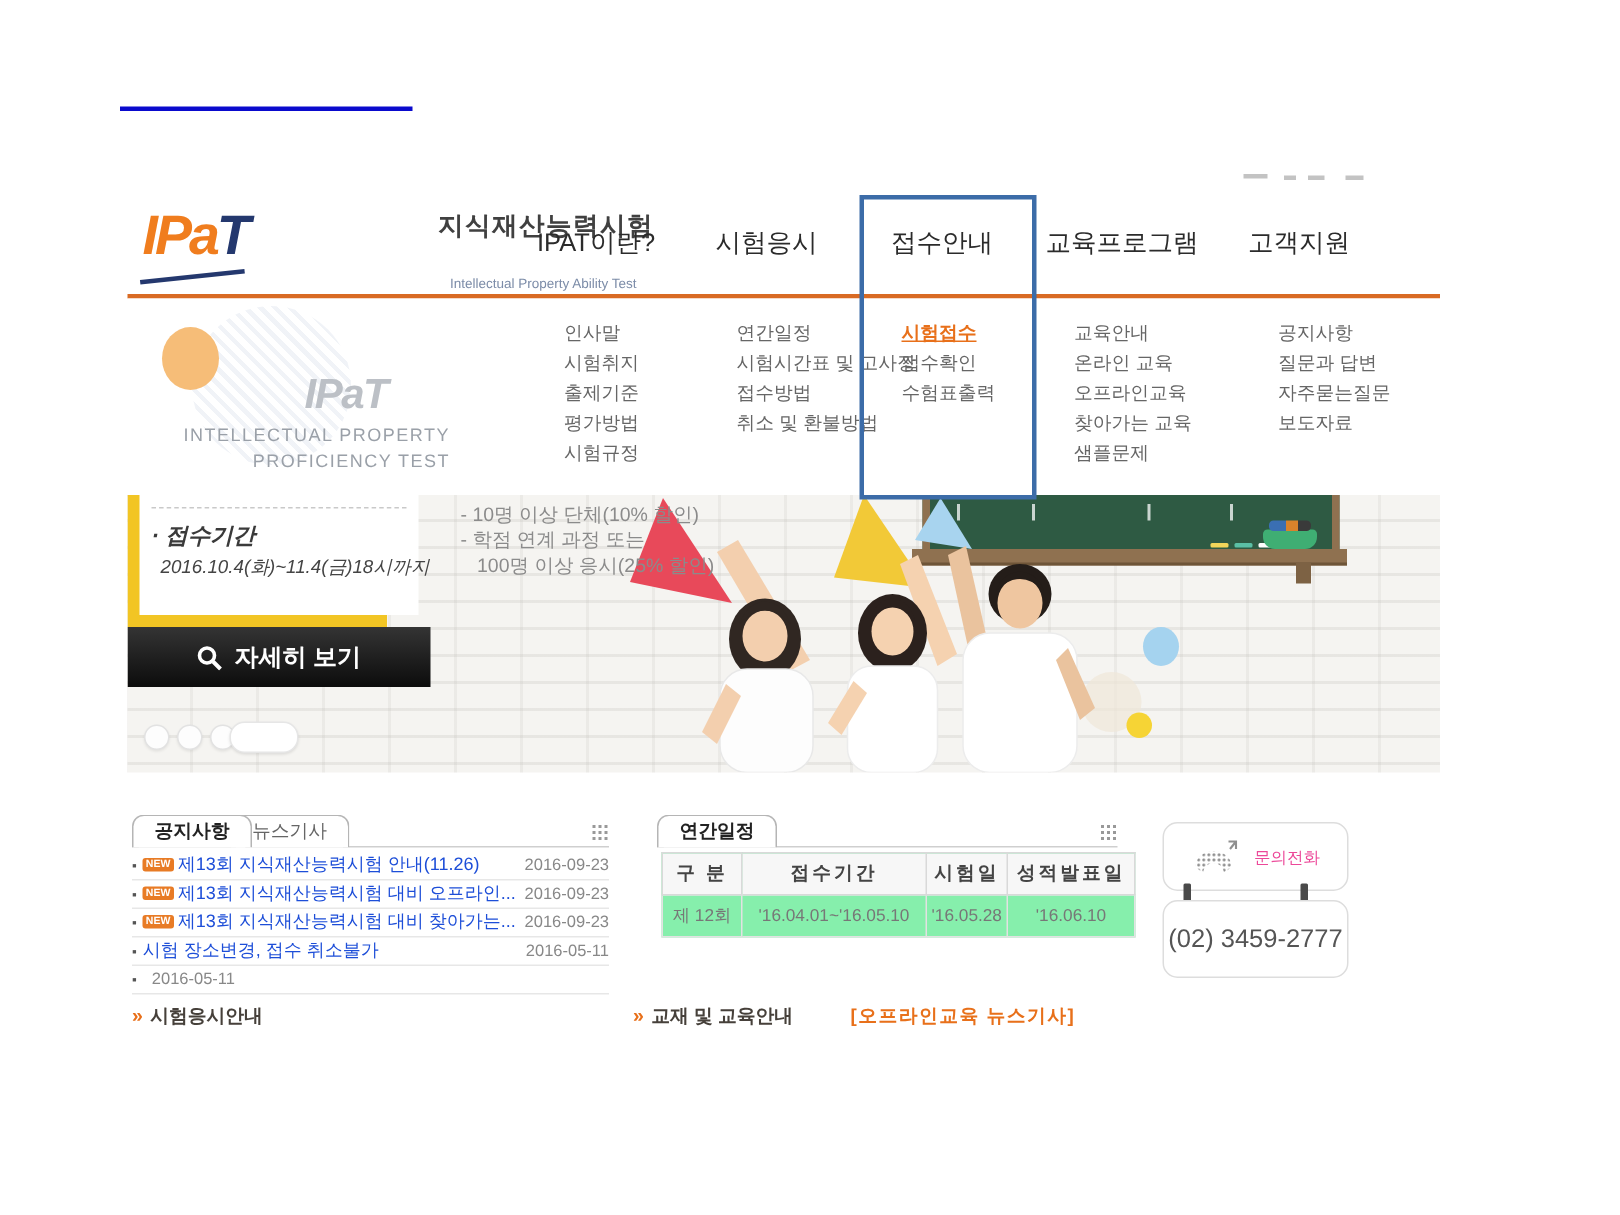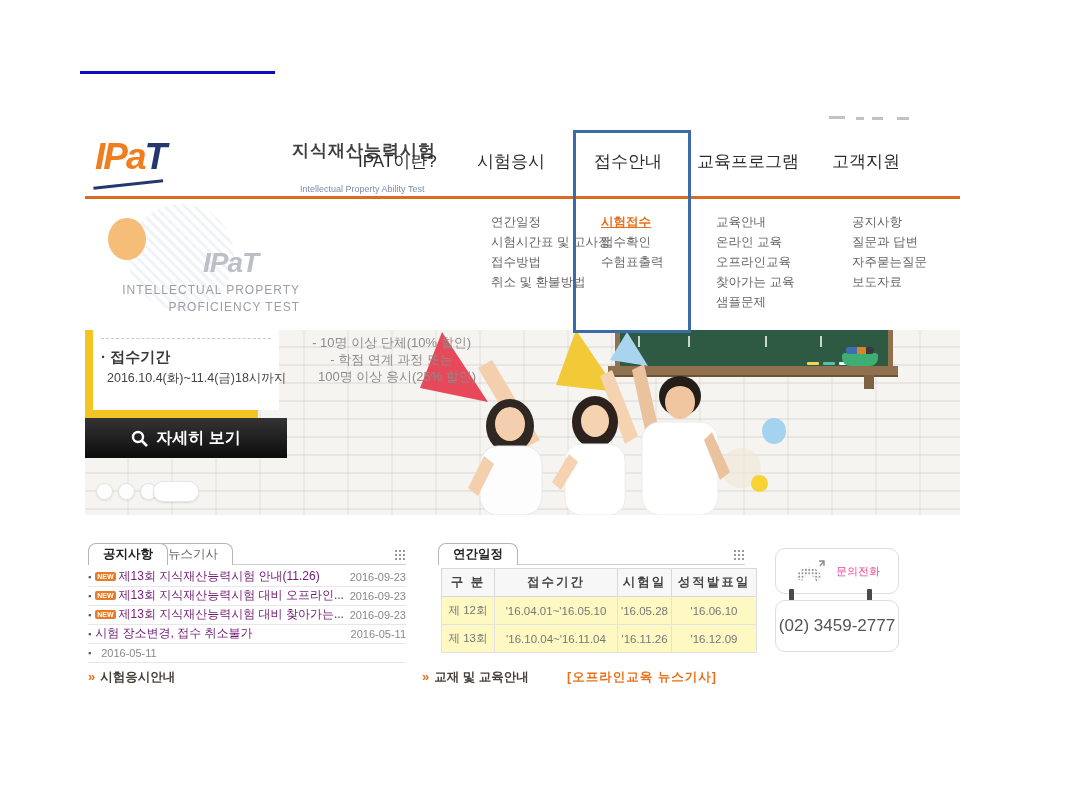--- a/index.html
+++ b/index.html
@@ -34,28 +34,28 @@
   .mm-item{display:block;font-size:12.5px;color:#666;line-height:20px;height:20px;cursor:pointer;white-space:nowrap;}
   .mm-item.active{color:#e8701a;text-decoration:underline;font-weight:bold;}
   .blue-box{left:573px;top:130px;width:112px;height:197px;border:3px solid #3c6ca8;background:transparent;}
 
   
   .banner{left:85px;top:330px;width:875px;height:185px;overflow:hidden;
     background:
       repeating-linear-gradient(to bottom,rgba(0,0,0,0) 0 16px,rgba(190,188,182,.25) 16px 18px),
       repeating-linear-gradient(to right,rgba(0,0,0,0) 0 42px,rgba(190,188,182,.18) 42px 44px),
       #f5f4f1;}
-  .yellow-box{left:0;top:0;width:173px;height:88px;background:#f2c524;}
+  .yellow-box{left:0;top:0;width:173px;height:88px;background:#f2c524;font-style:italic;}
   .yellow-inner{position:absolute;left:8px;top:0;width:186px;height:80px;background:#fff;}
   .dotted-sep{position:absolute;left:8px;top:8px;width:170px;border-top:1px dashed #c9c9c9;}
   .period-label{position:absolute;left:8px;top:18px;font-size:15px;font-weight:bold;color:#3a3a3a;}
   .period-value{position:absolute;left:14px;top:40px;font-size:12.5px;color:#444;white-space:nowrap;}
   .detail-btn{left:0;top:88px;width:202px;height:40px;background:linear-gradient(#343434,#0c0c0c);
     color:#fff;font-size:16px;font-weight:bold;display:flex;align-items:center;justify-content:center;gap:8px;cursor:pointer;}
-  .promo{left:222px;top:4px;font-size:13px;color:#8b8b8b;line-height:17px;white-space:nowrap;text-align:center;}
+  .promo{left:222px;top:4px;font-size:13px;color:#8b8b8b;line-height:17px;white-space:nowrap;}
   .promo .indent{padding-left:11px;}
 
   
   .board{left:530px;top:0;width:268px;height:37px;background:#2e5a43;border-left:5px solid #8f7150;border-right:5px solid #8f7150;}
   .board-tray{left:523px;top:36px;width:290px;height:9px;background:#8f7150;border-bottom:2px solid #6e5538;}
   .board-leg{left:779px;top:45px;width:10px;height:14px;background:#7d6244;}
   .chalk-mark{width:2px;height:11px;background:rgba(255,255,255,.75);top:6px;}
   .chalk-piece{width:12px;height:3px;top:32px;border-radius:1px;}
   .eraser{left:757px;top:23px;width:36px;height:13px;background:#3fae73;border-radius:3px 3px 8px 8px;}
   .eraser-top{left:761px;top:17px;width:28px;height:7px;border-radius:3px;
@@ -77,25 +77,25 @@
   .tab.off{color:#666;}
   .tab-base{top:564px;height:0;border-top:1px solid #cfcfcf;}
   .more-icon{width:11px;height:11px;top:550px;cursor:pointer;}
   .more-icon i{display:block;width:2px;height:2px;background:#999;
      box-shadow:4px 0 #999,8px 0 #999,0 4px #999,4px 4px #999,8px 4px #999,0 8px #999,4px 8px #999,8px 8px #999;}
 
   
   .notice-row{left:88px;width:318px;height:19px;display:flex;align-items:center;cursor:pointer;border-bottom:1px solid #e7e7e7;}
   .notice-row .bullet{color:#555;font-size:9px;margin-right:4px;}
   .badge{background:#e87b25;color:#fff;font-size:7px;font-weight:bold;padding:1px 2px;border-radius:2px;margin-right:3px;letter-spacing:0;}
-  .notice-title{font-size:12px;color:#701a75;white-space:nowrap;overflow:hidden;flex:1;}
+  .notice-title{font-size:12px;color:#1d4ed8;white-space:nowrap;overflow:hidden;flex:1;}
   .notice-date{font-size:11px;color:#888;margin-left:6px;}
 
   
-  .sched-table{left:441px;top:568px;border-collapse:collapse;border:1px solid #c9c9c9;background:#fef9c3;}
+  .sched-table{left:441px;top:568px;border-collapse:collapse;border:1px solid #c9c9c9;background:#86efac;}
   .sched-table th{background:#f7f7f7;font-size:12.5px;color:#444;font-weight:bold;border:1px solid #d9d9d9;height:25px;letter-spacing:2px;}
   .sched-table td{font-size:11.5px;color:#777;border:1px solid #e2e2e2;height:25px;text-align:center;white-space:nowrap;}
 
   
   .contact-box{left:775px;width:122px;background:#fff;border:1px solid #ddd;border-radius:10px;}
   .contact-top{top:548px;height:44px;display:flex;align-items:center;justify-content:center;gap:8px;}
   .contact-bottom{top:600px;height:50px;display:flex;align-items:center;justify-content:center;}
   .contact-label{font-size:11px;color:#ec4899;}
   .contact-phone{font-size:17px;color:#555;}
   .connector{width:5px;height:14px;background:#4a4a4a;top:589px;border-radius:1px;}
@@ -130,20 +130,27 @@
 
   <div class="abs header-orange-line"></div>
 
   <div class="abs megamenu"></div>
   <div class="abs wm-striped"></div>
   <div class="abs wm-orange"></div>
   <div class="abs wm-logo">IPaT</div>
   <div class="abs wm-text" style="left:110px;top:283px;text-align:right;">INTELLECTUAL PROPERTY</div>
   <div class="abs wm-text" style="left:110px;top:300px;">PROFICIENCY TEST</div>
 
+  <div class="abs mm-col" style="left:376px;">
+    <span class="mm-item">인사말</span>
+    <span class="mm-item">시험취지</span>
+    <span class="mm-item">출제기준</span>
+    <span class="mm-item">평가방법</span>
+    <span class="mm-item">시험규정</span>
+  </div>
   <div class="abs mm-col" style="left:491px;">
     <span class="mm-item">연간일정</span>
     <span class="mm-item">시험시간표 및 고사장</span>
     <span class="mm-item">접수방법</span>
     <span class="mm-item">취소 및 환불방법</span>
   </div>
   <div class="abs mm-col" style="left:716px;">
     <span class="mm-item">교육안내</span>
     <span class="mm-item">온라인 교육</span>
     <span class="mm-item">오프라인교육</span>
@@ -287,26 +294,20 @@
       <th style="width:120px;">접수기간</th>
       <th style="width:51px;">시험일</th>
       <th style="width:82px;">성적발표일</th>
     </tr>
     <tr>
       <td>제 12회</td>
       <td>'16.04.01~'16.05.10</td>
       <td>'16.05.28</td>
       <td>'16.06.10</td>
     </tr>
-    <tr>
-      <td>제 13회</td>
-      <td>'16.10.04~'16.11.04</td>
-      <td>'16.11.26</td>
-      <td>'16.12.09</td>
-    </tr>
   </tbody>
     </table>
 
   <div class="abs contact-box contact-top">
     <svg width="34" height="26" viewBox="0 0 34 26">
       <defs>
         <pattern id="halftone" width="3.4" height="3.4" patternUnits="userSpaceOnUse">
           <circle cx="1.7" cy="1.7" r="1" fill="#8f8f8f"></circle>
         </pattern>
       </defs>

